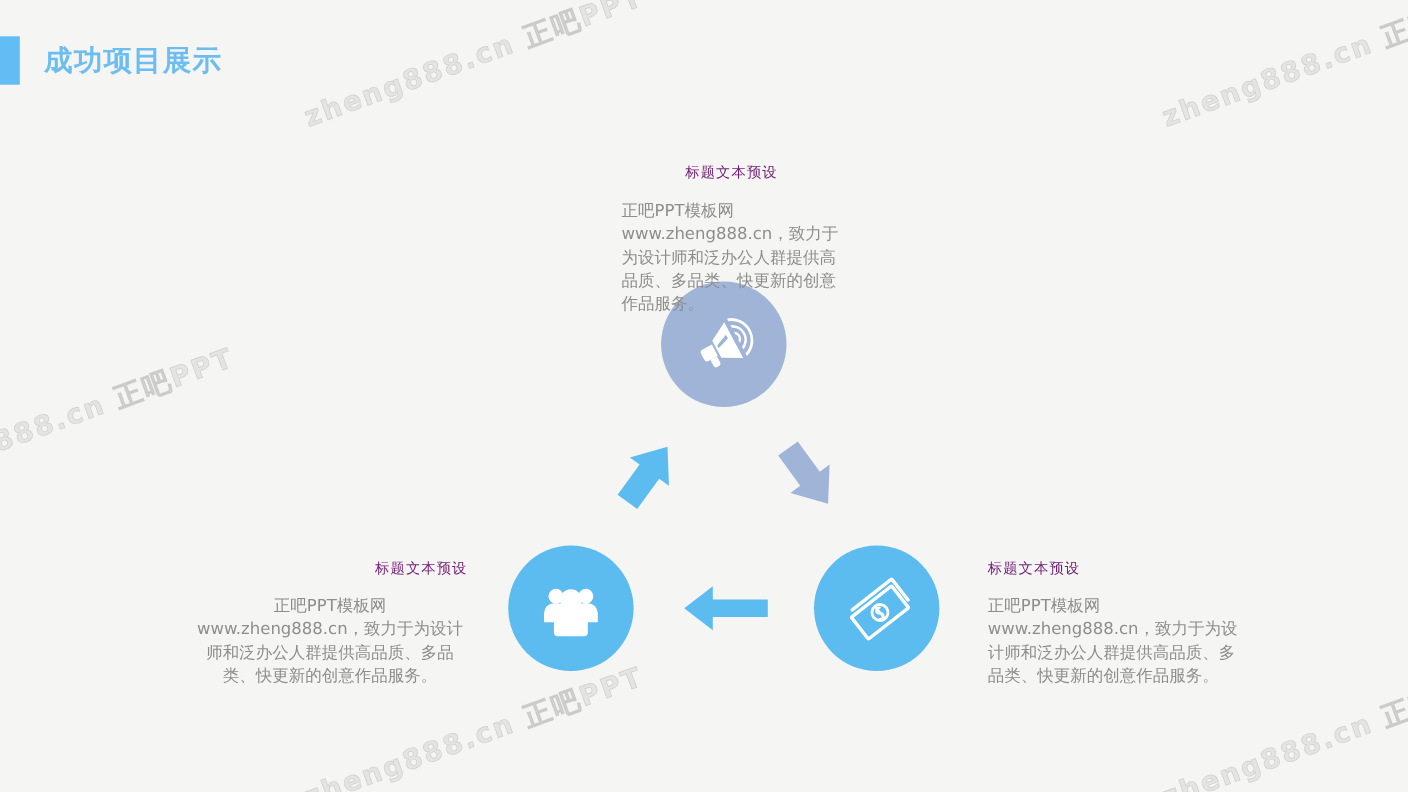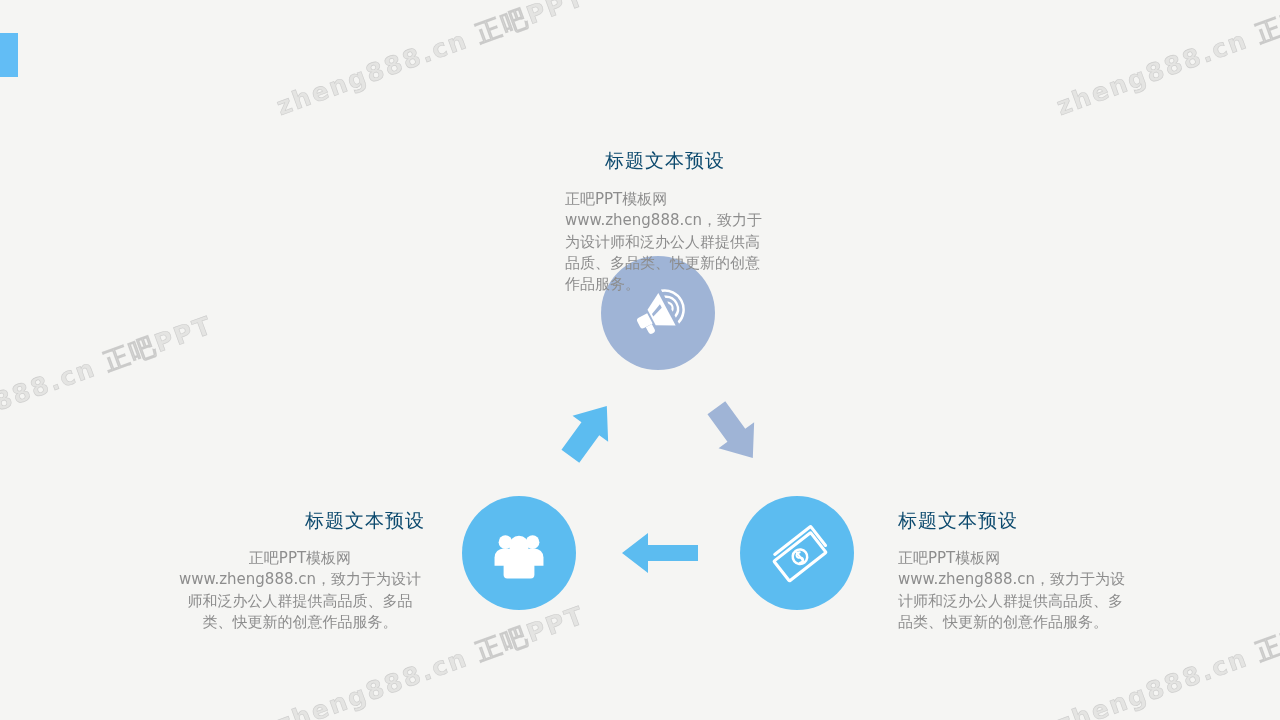--- a/index.html
+++ b/index.html
@@ -83,22 +83,22 @@
 
   
   .arrow { position: absolute; }
   .arrow-up-right   { left: 548px; top: 392px; }
   .arrow-down-right { left: 694px; top: 392px; }
   .arrow-left       { left: 618px; top: 529px; }
 
   
   .txt-block { position: absolute; z-index: 4; }
   .txt-title {
-    font-size: 19px;
-    color: #0c4a6e;
+    font-size: 13px;
+    color: #701a75;
     font-family: "DejaVu Sans", "Liberation Sans", sans-serif;
     letter-spacing: 1px;
     white-space: nowrap;
   }
   .txt-body {
     font-size: 15px;
     line-height: 1.42;
     color: #8d8d8d;
     font-family: "DejaVu Sans", "Liberation Sans", sans-serif;
   }
@@ -133,20 +133,21 @@
 <div class="watermark-layer">
   <div class="wm" style="left:272px; top:92px;">zheng888.cn 正吧PPT</div>
   <div class="wm" style="left:1052px; top:92px;">zheng888.cn 正吧PPT</div>
   <div class="wm" style="left:272px; top:710px;">zheng888.cn 正吧PPT</div>
   <div class="wm" style="left:1052px; top:710px;">zheng888.cn 正吧PPT</div>
   <div class="wm" style="left:-100px; top:420px;">zheng888.cn 正吧PPT</div>
 </div>
 
 <div class="header">
   <div class="header-bar"></div>
+  <div class="header-title">成功项目展示</div>
 </div>
 
 <div class="diagram">
 
   <div class="node node-top">
     <span>
       <svg width="62" height="62" viewBox="0 0 64 64">
         <g fill="#ffffff" transform="rotate(-28 32 32)">
           <path d="M12 27 h10 v12 h-10 a3 3 0 0 1 -3 -3 v-6 a3 3 0 0 1 3 -3 z"></path>
           <path d="M14 39 h7 v6 a3 3 0 0 1 -3 3 h-1 a3 3 0 0 1 -3 -3 z"></path>

